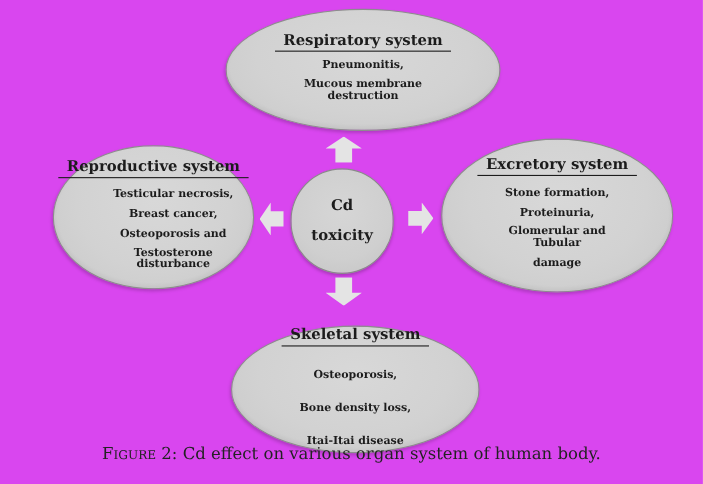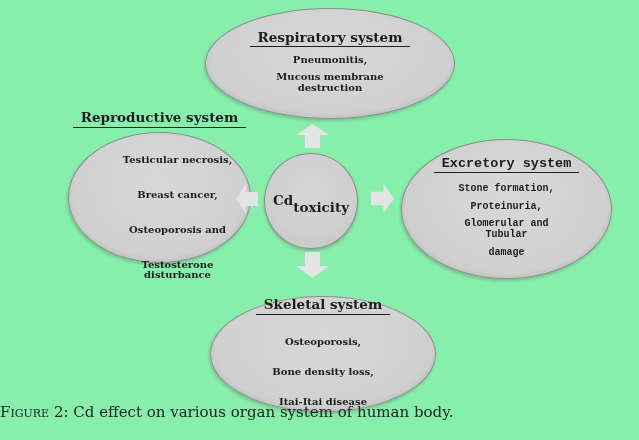--- a/index.html
+++ b/index.html
@@ -4,21 +4,21 @@
 <style>
   html, body {
     margin: 0;
     padding: 0;
     background: #ffffff;
   }
   .figure-canvas {
     position: relative;
     width: 639px;
     height: 440px;
-    background: #86efac;
+    background: #d946ef;
     overflow: hidden;
     font-family: "DejaVu Serif", "Liberation Serif", serif;
   }
   .ellipse {
     position: absolute;
     border-radius: 50%;
     background: radial-gradient(ellipse at 50% 38%, #d8d8d8 0%, #d2d2d2 55%, #c8c8c8 100%);
     border: 1.5px solid #8d8d8d;
     box-shadow: -1px 2px 3px rgba(0,0,0,0.18), inset 0 -2px 4px rgba(0,0,0,0.06);
     display: flex;
@@ -38,37 +38,37 @@
     line-height: 1.15;
   }
   .node-item {
     font-size: 10px;
     line-height: 1.08;
     margin: 3.5px 0;
   }
   .node-respiratory { left: 205px; top: 8px;   width: 248px; height: 109px; }
   .node-respiratory .node-item { max-width: 152px; }
   .node-respiratory .node-title { margin-bottom: 4px; }
-  .node-reproductive { left: 68px;  top: 132px; width: 181px; height: 129px; gap: 17px; }
+  .node-reproductive { left: 48px;  top: 132px; width: 181px; height: 129px; }
   .node-reproductive .node-item { max-width: 136px; margin-left: 36px; }
-  .node-excretory   { left: 401px; top: 139px; width: 209px; height: 138px; font-family: Liberation Mono, monospace; }
+  .node-excretory   { left: 401px; top: 126px; width: 209px; height: 138px; }
   .node-excretory .node-item { max-width: 130px; }
   .node-skeletal    { left: 210px; top: 296px; width: 224px; height: 114px; justify-content: space-between; }
   .node-skeletal .node-item { max-width: 170px; }
 
   .center-circle {
     position: absolute;
     left: 264px; top: 153px;
     width: 92px; height: 94px;
     border-radius: 50%;
     background: radial-gradient(circle at 50% 40%, #d6d6d6 0%, #cfcfcf 60%, #c3c3c3 100%);
     border: 1.5px solid #8a8a8a;
     box-shadow: 0 2px 3px rgba(0,0,0,0.22);
     display: flex;
-    flex-direction: row;
+    flex-direction: column;
     align-items: center;
     justify-content: center;
     color: #1c1c1c;
     font-weight: bold;
     font-size: 13.5px;
   }
   .center-line { line-height: 1; }
   .center-line + .center-line { margin-top: 14px; }
 
   .block-arrow {
@@ -89,21 +89,21 @@
   }
   .arrow-right {
     left: 371px; top: 184px; width: 23px; height: 29px;
     clip-path: polygon(0 27%, 54% 27%, 54% 0, 100% 50%, 54% 100%, 54% 73%, 0 73%);
   }
 
   .figure-caption {
     position: absolute;
     left: 0; top: 403px;
     width: 100%;
-    text-align: left;
+    text-align: center;
     font-size: 15px;
     color: #222222;
     font-weight: normal;
   }
   .caption-label {
     font-variant: small-caps;
   }
 </style>
 </head>
 <body>

